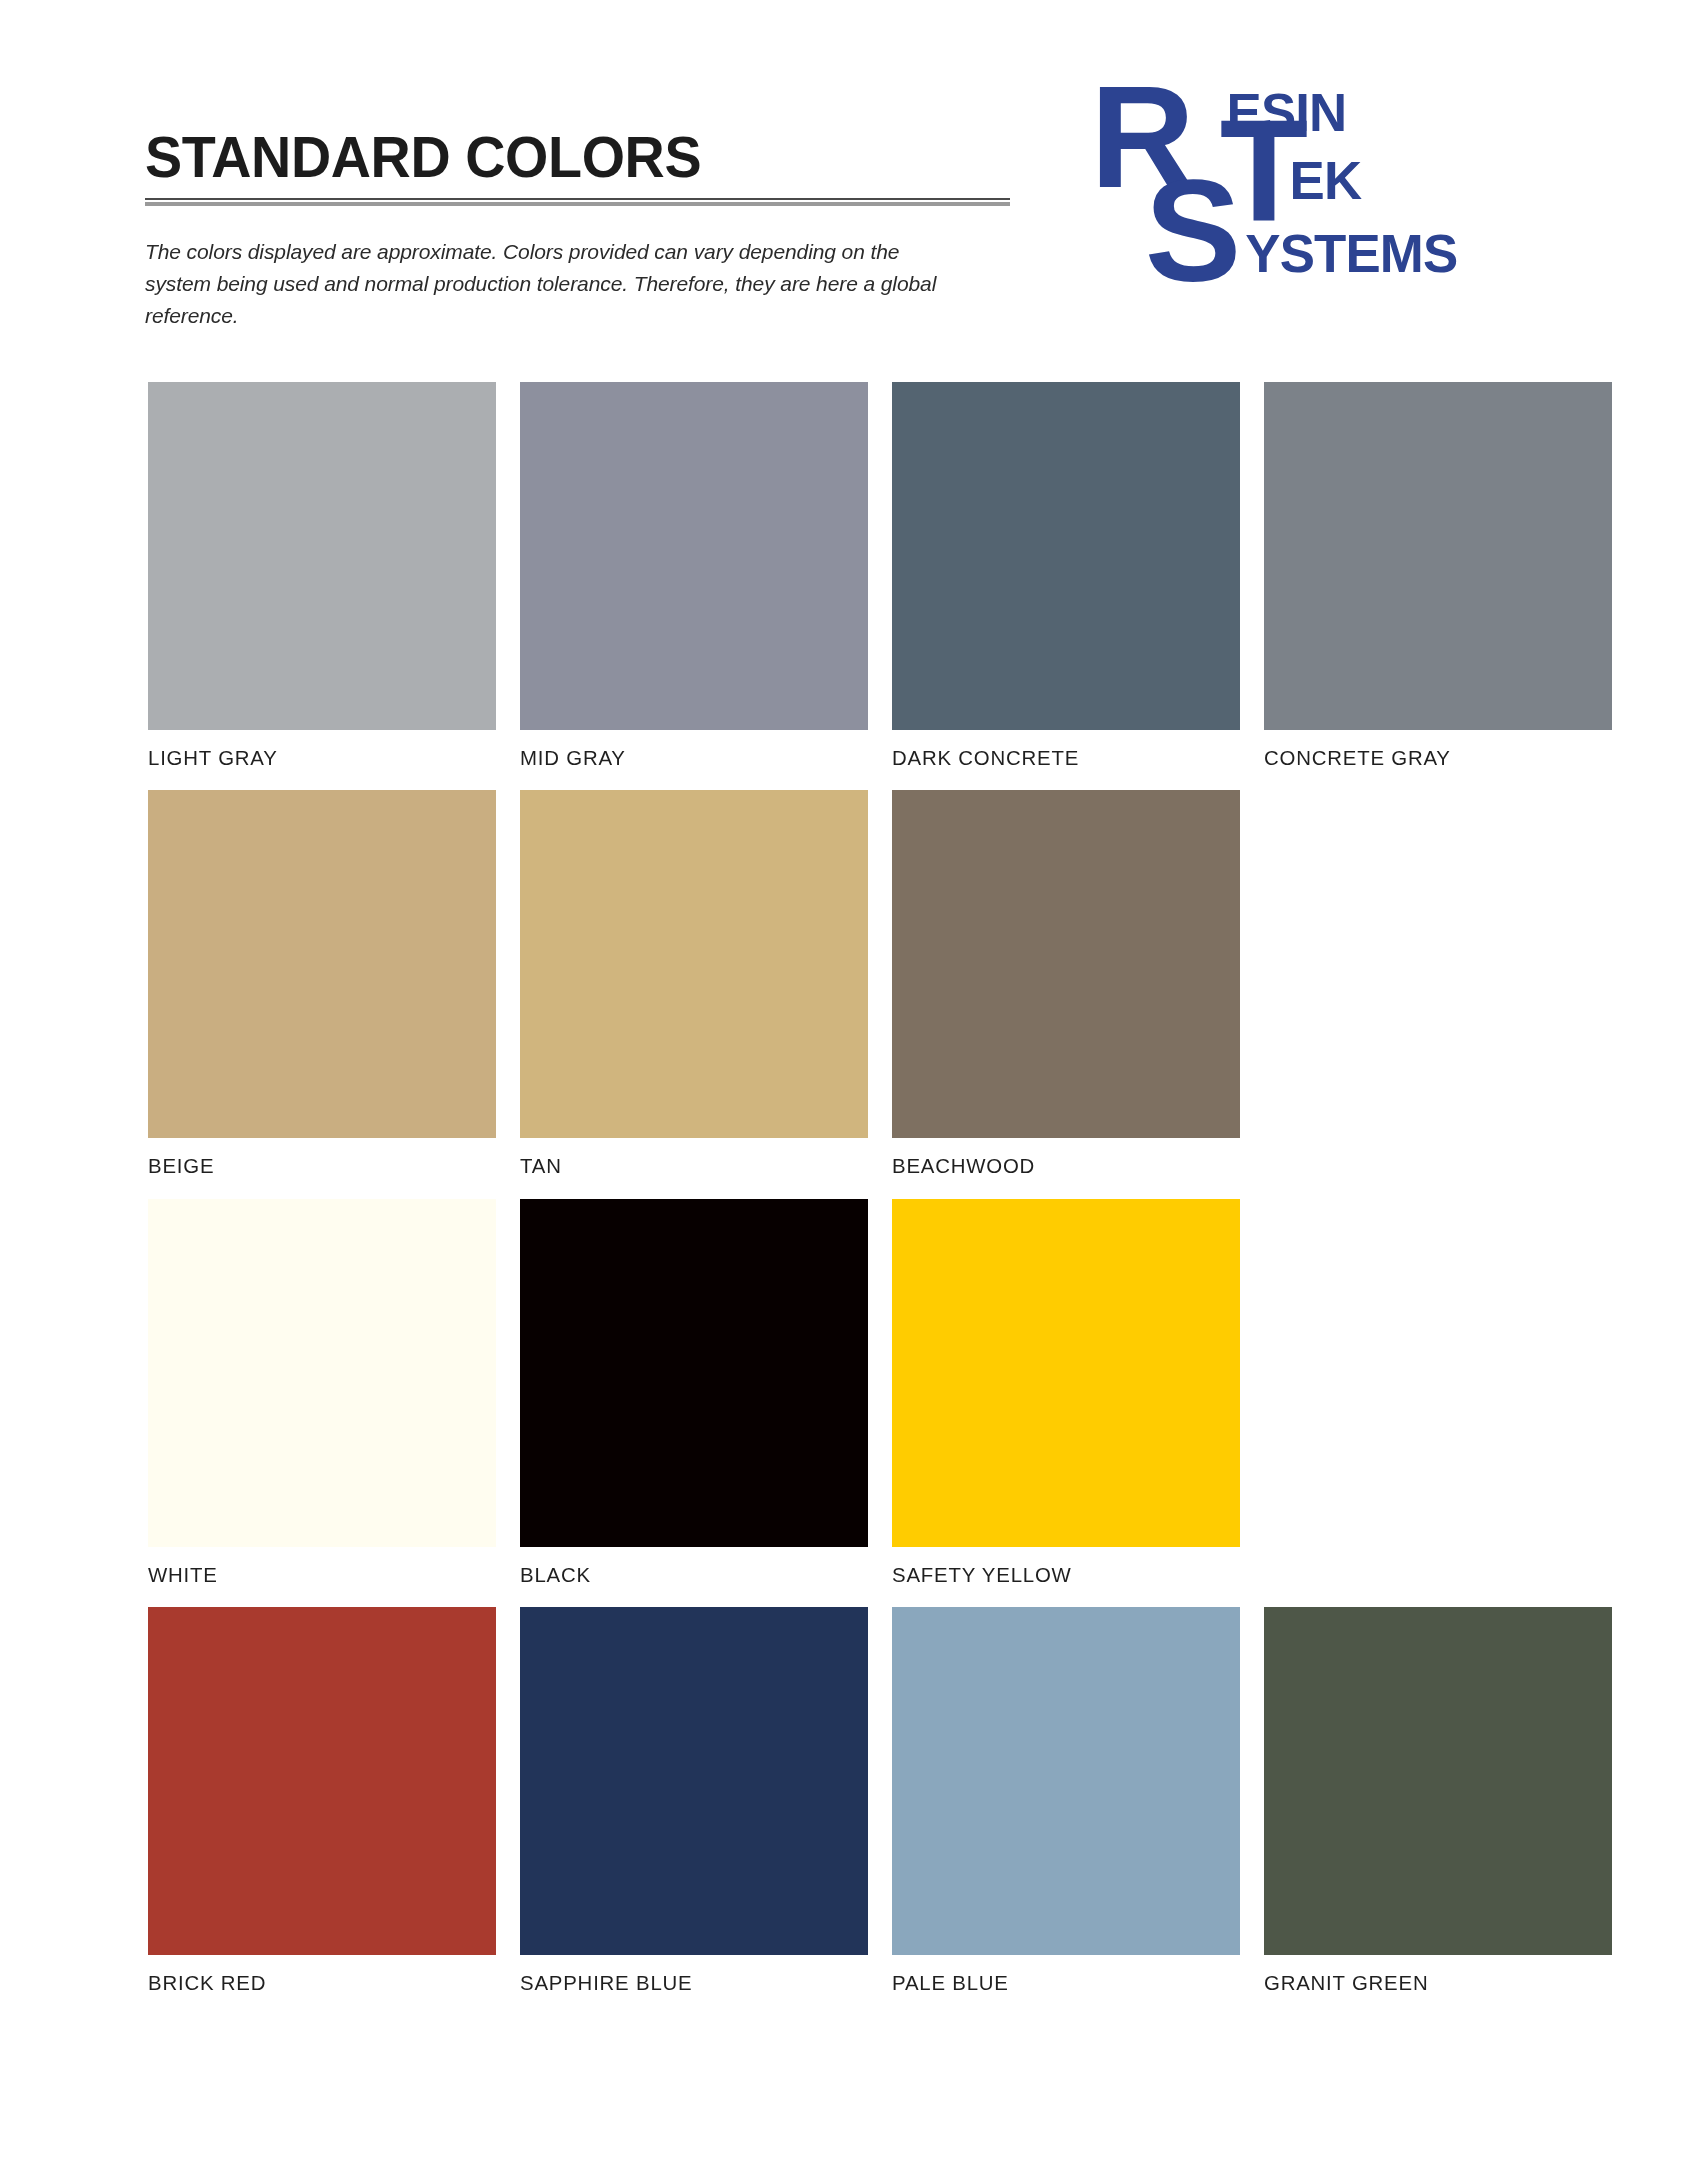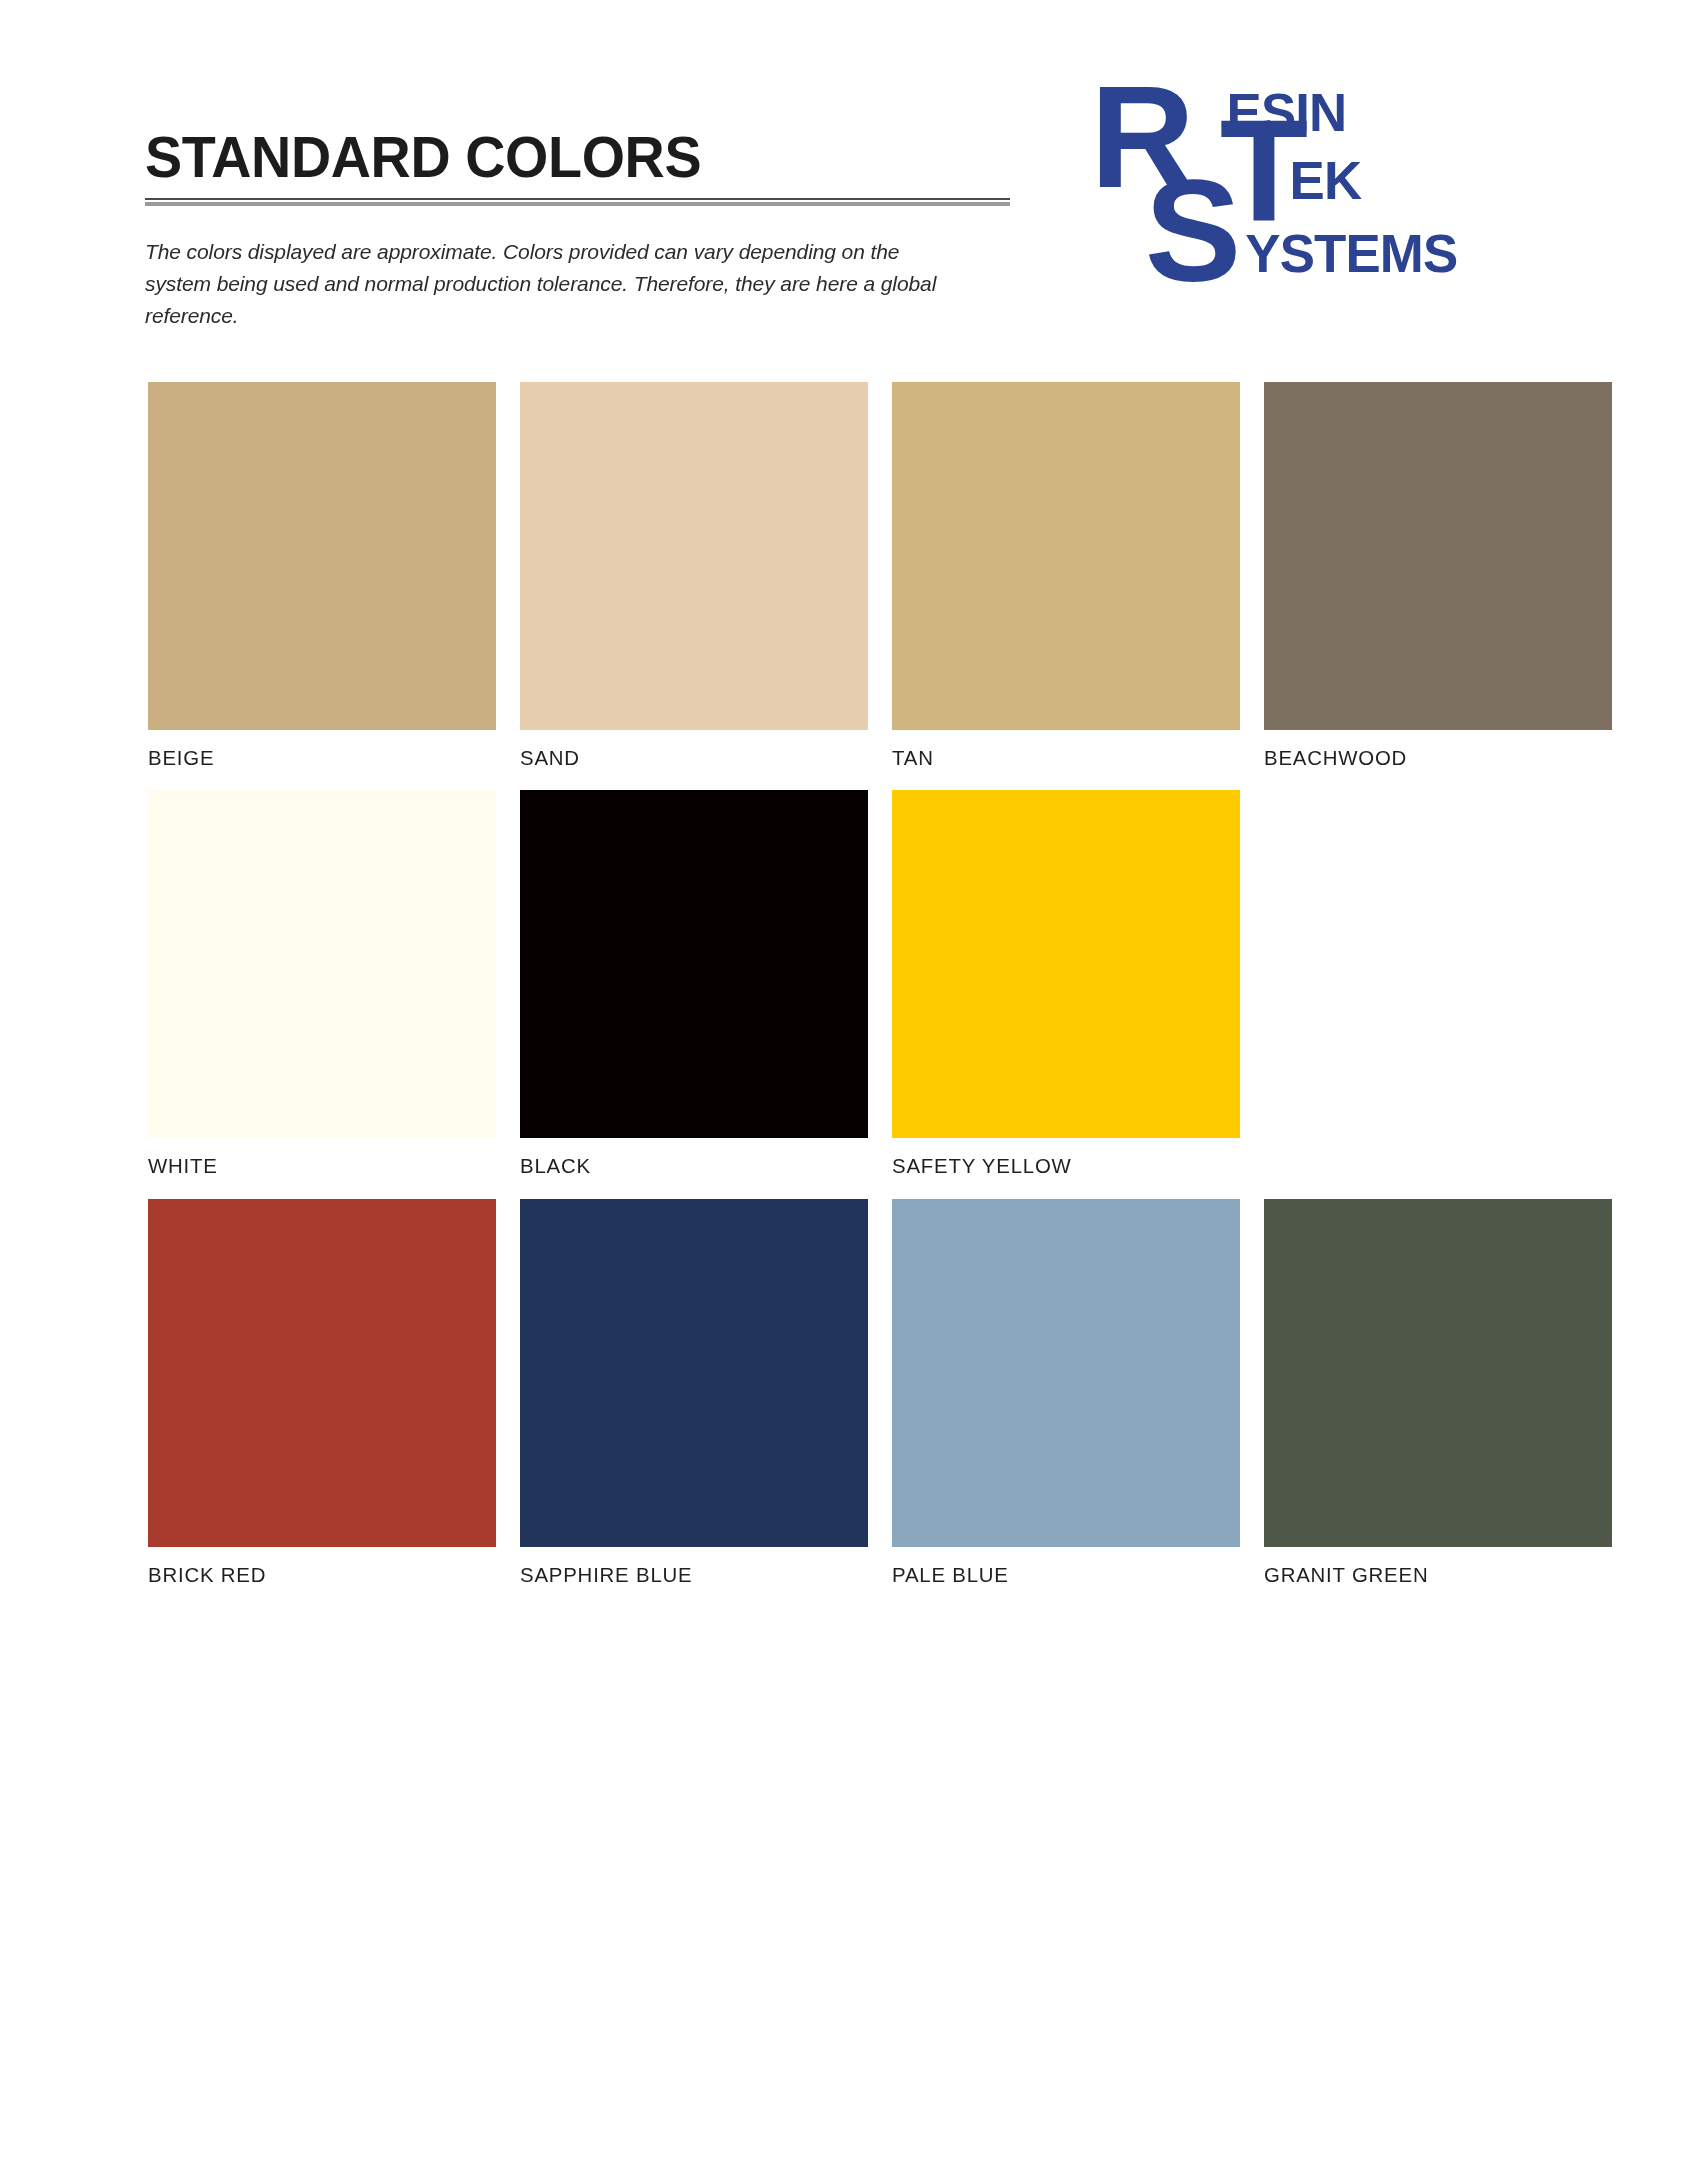--- a/index.html
+++ b/index.html
@@ -180,31 +180,45 @@
 
           <text x="200" y="228" font-family="Liberation Sans, sans-serif" font-size="62" font-weight="bold" letter-spacing="-1">YSTEMS</text>
         </g>
       </svg>
     </div>
 
   </div>
 
   <div class="grid">
 
+    <div class="grid-row">
+      <div class="cell">
+        <div class="swatch" style="background-color: rgb(171, 174, 177);"></div>
+        <div class="swatch-label">LIGHT GRAY</div>
+      </div>
+      <div class="cell">
+        <div class="swatch" style="background-color: rgb(141, 144, 158);"></div>
+        <div class="swatch-label">MID GRAY</div>
+      </div>
+      <div class="cell">
+        <div class="swatch" style="background-color: rgb(84, 100, 113);"></div>
+        <div class="swatch-label">DARK CONCRETE</div>
+      </div>
+      <div class="cell">
+        <div class="swatch" style="background-color: rgb(124, 130, 137);"></div>
+        <div class="swatch-label">CONCRETE GRAY</div>
+      </div>
+    </div>
 
     <div class="grid-row">
       <div class="cell">
         <div class="swatch" style="background-color: rgb(201, 174, 129);"></div>
         <div class="swatch-label">BEIGE</div>
       </div>
       <div class="cell">
-        <div class="swatch" style="background-color: rgb(229, 205, 174);"></div>
-        <div class="swatch-label">SAND</div>
-      </div>
-      <div class="cell">
         <div class="swatch" style="background-color: rgb(208, 181, 126);"></div>
         <div class="swatch-label">TAN</div>
       </div>
       <div class="cell">
         <div class="swatch" style="background-color: rgb(126, 112, 97);"></div>
         <div class="swatch-label">BEACHWOOD</div>
       </div>
     </div>
 
     <div class="grid-row">

